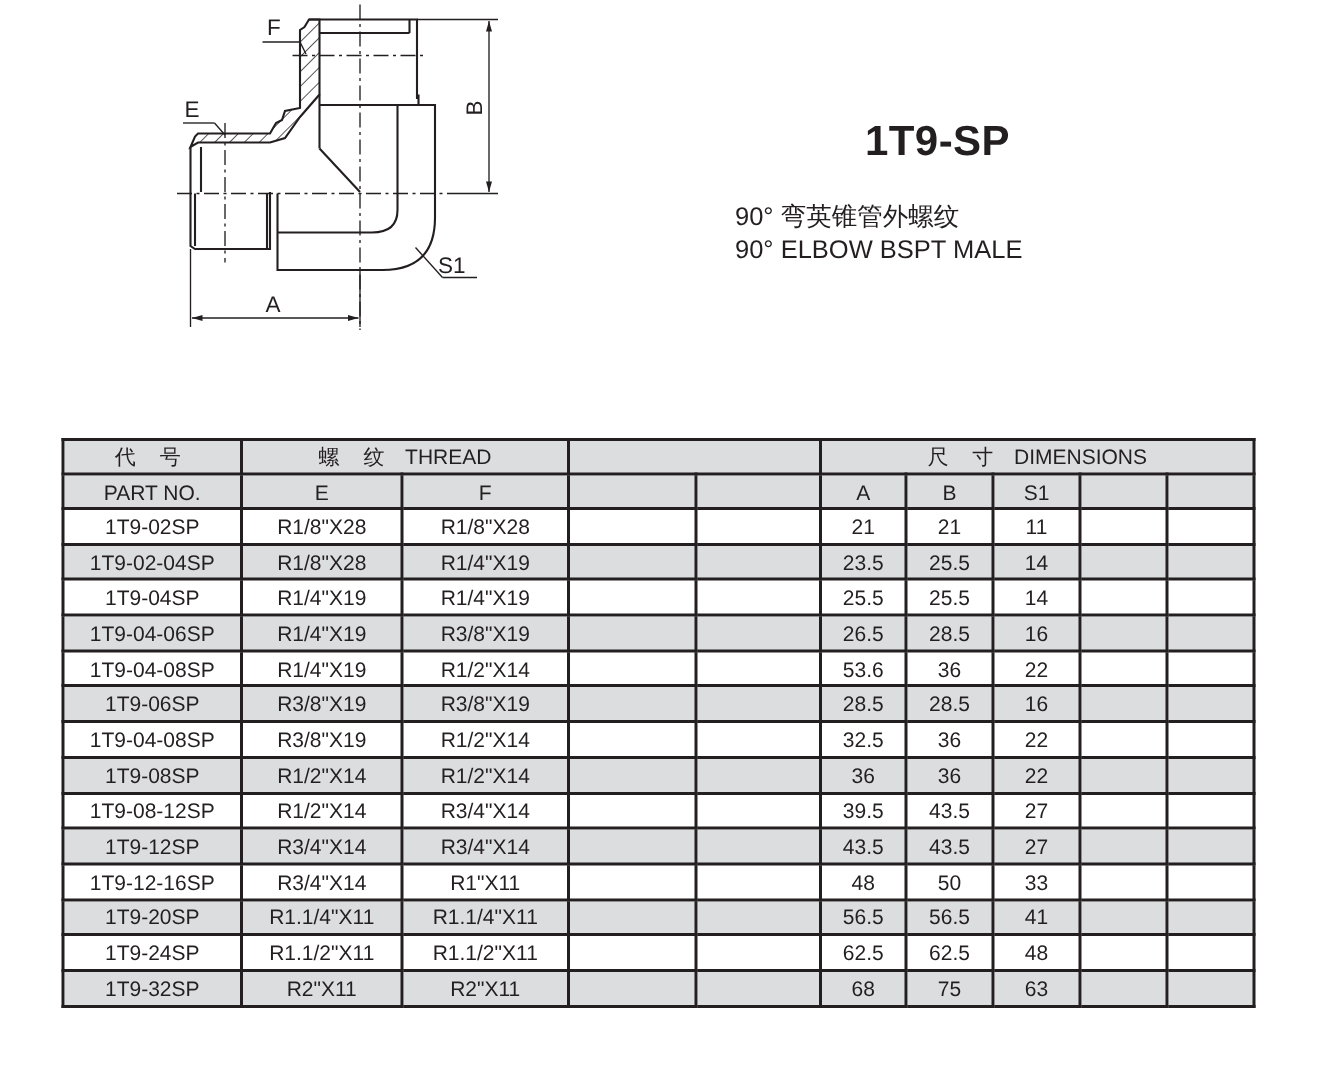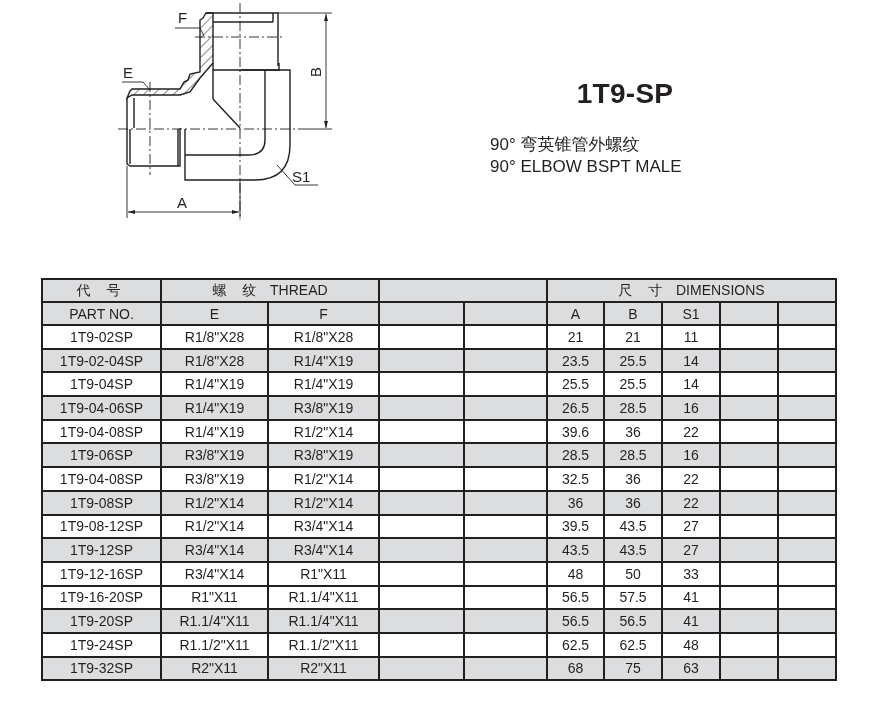--- a/index.html
+++ b/index.html
@@ -1,20 +1,20 @@
 <!DOCTYPE html>
 <html><head>
 <meta charset="utf-8">
 <style>
   html, body { margin:0; padding:0; background:#ffffff; }
   body { width:881px; height:721px; position:relative; overflow:hidden; font-family:"Liberation Sans", "DejaVu Sans", sans-serif; color:#231f20; }
   .drawing { position:absolute; left:100px; top:0; width:250px; height:230px; }
   .title { position:absolute; left:560px; top:78px; width:130px; text-align:center; font-weight:bold; font-size:28px; letter-spacing:0.3px; }
   .subtitle { position:absolute; left:490px; top:134px; width:270px; text-align:left; font-size:17px; line-height:22px; }
-  table.spec { position:absolute; left:41px; top:278px; border-collapse:collapse; table-layout:fixed; font-size:14px; }
+  table.spec { position:absolute; left:41px; top:292px; border-collapse:collapse; table-layout:fixed; font-size:14px; }
   table.spec td { border:2px solid #231f20; height:21.7px; padding:0; text-align:center; vertical-align:middle; white-space:nowrap; overflow:hidden; }
   table.spec tr.hdr td { background:#dcdddf; height:21px; }
   table.spec tr.shade td { background:#dcdddf; }
   table.spec tr.plain td { background:#ffffff; }
   .cn { letter-spacing:6px; }
 </style>
 </head>
 <body>
 
 <svg class="drawing" viewBox="100 0 250 230" width="250" height="230">
@@ -166,21 +166,21 @@
         <td>16</td>
         <td></td>
         <td></td>
       </tr>
       <tr class="plain">
         <td>1T9-04-08SP</td>
         <td>R1/4"X19</td>
         <td>R1/2"X14</td>
         <td></td>
         <td></td>
-        <td>39.6</td>
+        <td>53.6</td>
         <td>36</td>
         <td>22</td>
         <td></td>
         <td></td>
       </tr>
       <tr class="shade">
         <td>1T9-06SP</td>
         <td>R3/8"X19</td>
         <td>R3/8"X19</td>
         <td></td>
@@ -244,32 +244,20 @@
         <td>R3/4"X14</td>
         <td>R1"X11</td>
         <td></td>
         <td></td>
         <td>48</td>
         <td>50</td>
         <td>33</td>
         <td></td>
         <td></td>
       </tr>
-      <tr class="plain">
-        <td>1T9-16-20SP</td>
-        <td>R1"X11</td>
-        <td>R1.1/4"X11</td>
-        <td></td>
-        <td></td>
-        <td>56.5</td>
-        <td>57.5</td>
-        <td>41</td>
-        <td></td>
-        <td></td>
-      </tr>
       <tr class="shade">
         <td>1T9-20SP</td>
         <td>R1.1/4"X11</td>
         <td>R1.1/4"X11</td>
         <td></td>
         <td></td>
         <td>56.5</td>
         <td>56.5</td>
         <td>41</td>
         <td></td>

